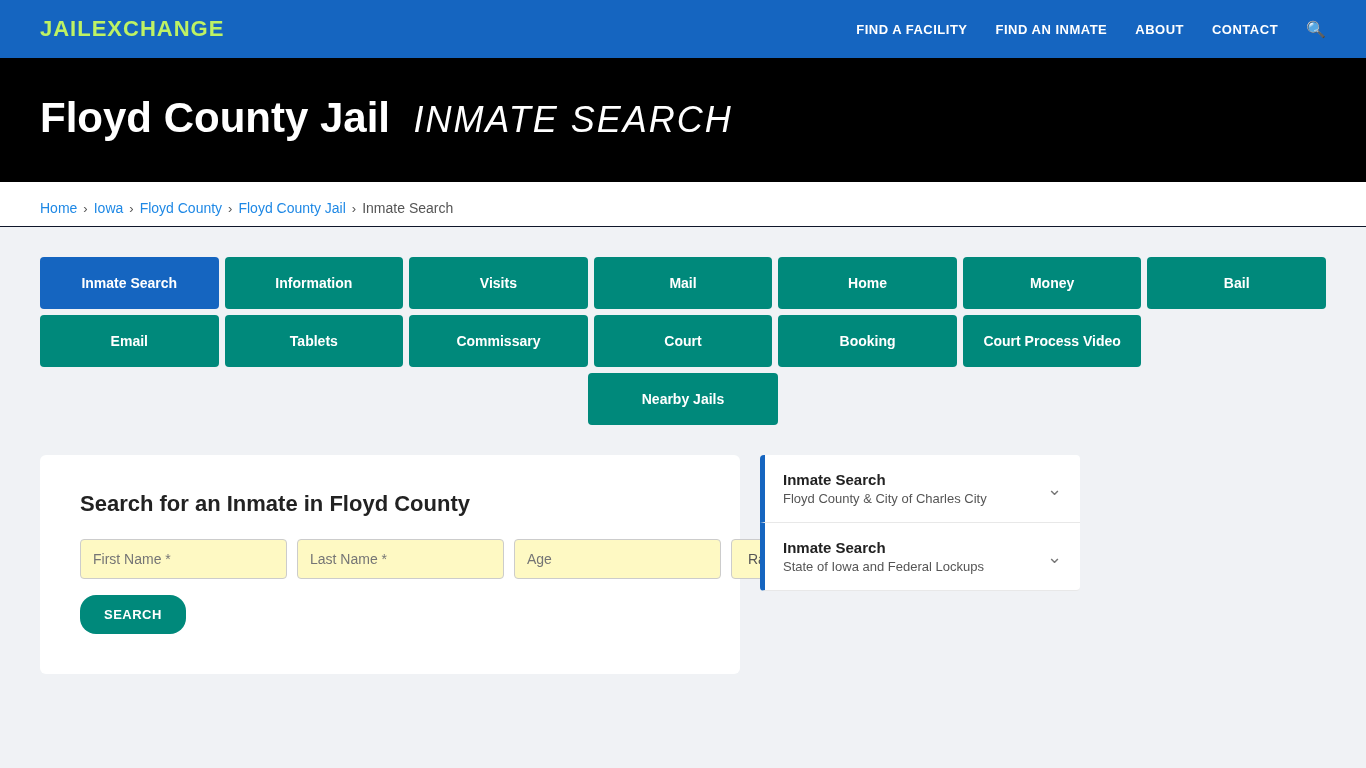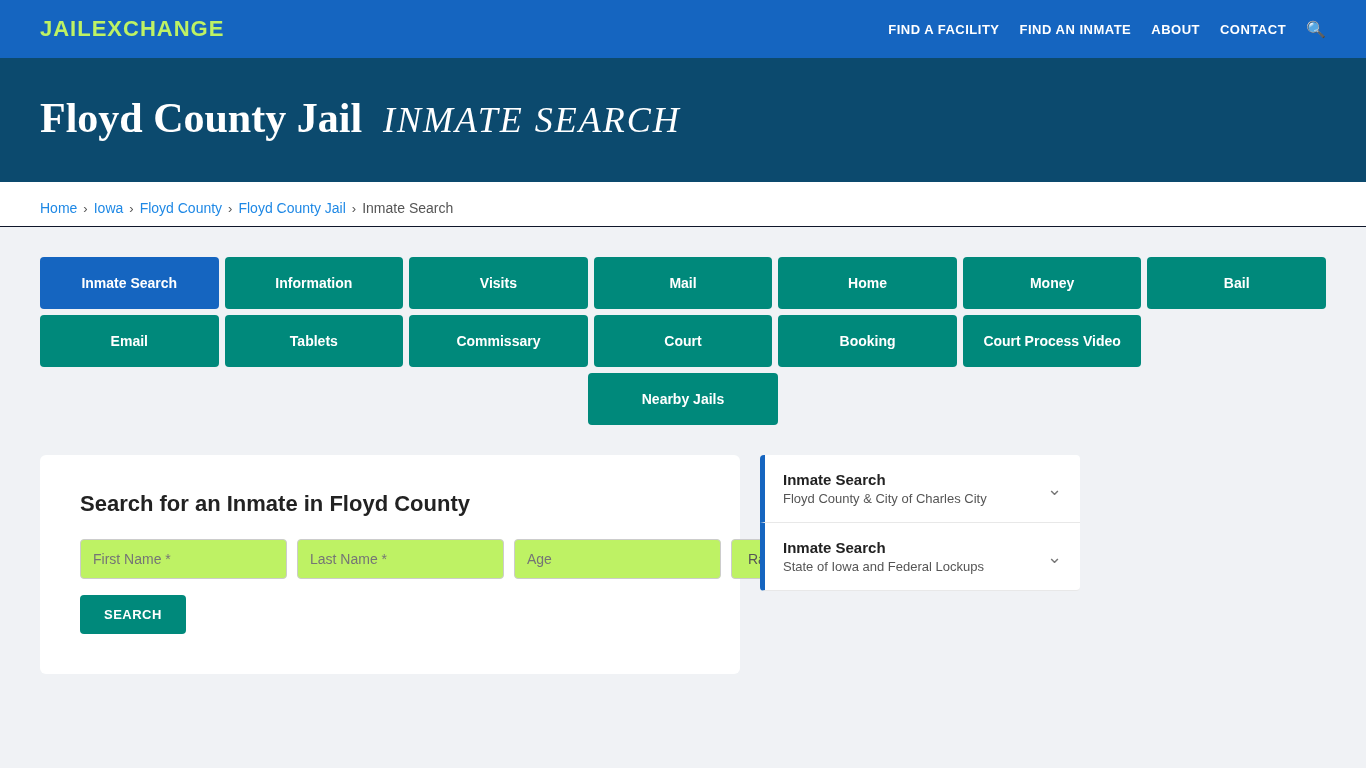--- a/index.html
+++ b/index.html
@@ -19,40 +19,39 @@
       font-weight: 900;
       color: white;
       letter-spacing: 1px;
     }
     .logo span {
       color: #bef264;
     }
     .nav {
       display: flex;
       align-items: center;
-      gap: 20px;
+      gap: 28px;
     }
     .nav a {
       color: white;
       text-decoration: none;
       font-size: 13px;
       font-weight: 700;
       letter-spacing: 0.5px;
     }
     .nav .search-icon {
       color: white;
       font-size: 16px;
       cursor: pointer;
     }
 
     
     .hero {
-      background: #0c4a6e;
+      background: #000000;
       padding: 36px 40px 40px;
-      font-family: Liberation Serif, serif;
     }
     .hero h1 {
       font-size: 42px;
       font-weight: 900;
       color: white;
     }
     .hero h1 em {
       font-style: italic;
       font-weight: 400;
       font-size: 36px;
@@ -153,33 +152,33 @@
       flex-wrap: nowrap;
     }
     .form-fields input,
     .form-fields select {
       flex: 1;
       padding: 10px 12px;
       border: 1px solid #ccc;
       border-radius: 4px;
       font-size: 14px;
       color: #555;
-      background: #bef264;
+      background: #fef9c3;
     }
     .form-fields select {
       cursor: pointer;
     }
     .search-btn {
       background: #00897b;
       color: white;
       border: none;
       padding: 12px 24px;
       font-size: 13px;
       font-weight: 700;
-      border-radius: 4px;
+      border-radius: 16px;
       cursor: pointer;
       letter-spacing: 0.5px;
       text-transform: uppercase;
     }
 
     
     .sidebar {
       width: 320px;
       display: flex;
       flex-direction: column;

